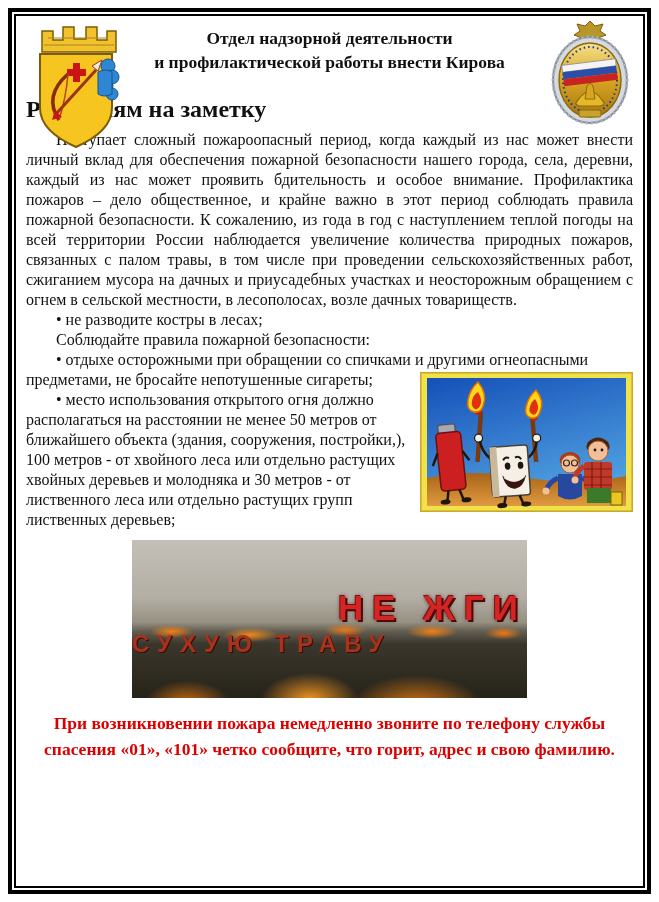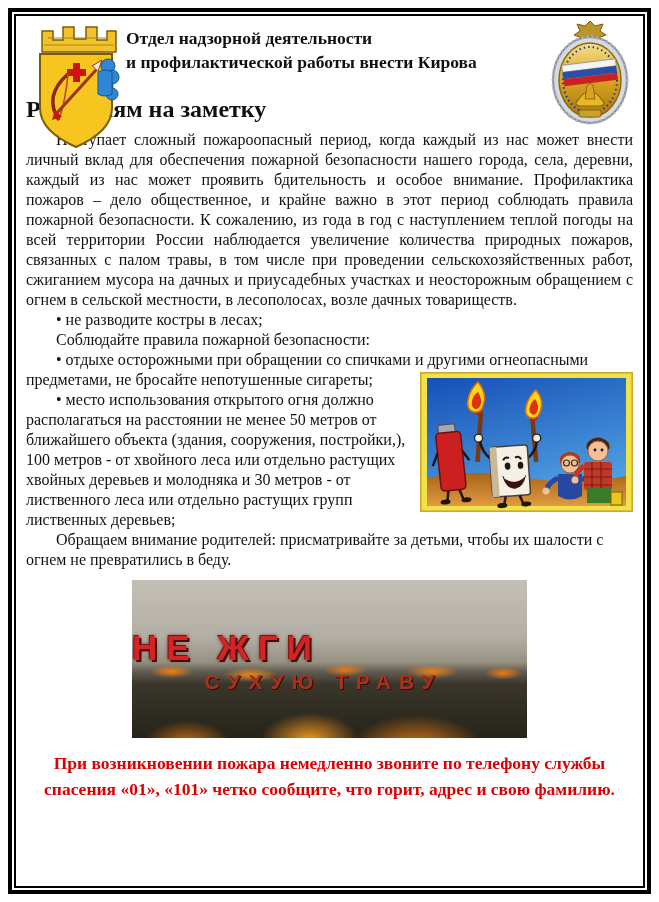--- a/index.html
+++ b/index.html
@@ -7,21 +7,21 @@
     width:659px;height:902px;background:#ffffff;position:relative;
     font-family:"Liberation Serif", serif; color:#111;
   }
   .page-frame{position:absolute;left:8px;top:8px;right:8px;bottom:8px;border:4px solid #000;}
   .page-inner{position:absolute;left:2px;top:2px;right:2px;bottom:2px;border:2px solid #000;padding:2px 10px;overflow:hidden;}
 
   
   .hdr{position:relative;height:100px;}
   .emblem-left{position:absolute;left:2px;top:2px;width:96px;height:132px;z-index:2;}
   .emblem-right{position:absolute;right:0;top:0;width:86px;height:108px;z-index:2;}
-  .hdr-titles{font-weight:bold;font-size:17.5px;line-height:24px;padding:8px 100px 0 100px;}
+  .hdr-titles{text-align:center;font-weight:bold;font-size:17.5px;line-height:24px;padding:8px 100px 0 100px;}
   .hdr-sub{font-weight:bold;font-size:24px;margin-top:22px;}
 
   
   .doc{font-size:16px;line-height:20px;margin-top:12px;}
   .doc p{margin:0;text-indent:30px;}
   .just{text-align:justify;}
 
   
   .cartoon{
     float:right;width:213px;height:140px;
@@ -38,27 +38,27 @@
       radial-gradient(95px 46px at 72% 106%, rgba(240,128,18,.92), rgba(240,128,18,0) 70%),
       radial-gradient(62px 34px at 14% 104%, rgba(232,120,14,.88), rgba(232,120,14,0) 70%),
       radial-gradient(30px 9px at 10% 58%, rgba(255,128,12,.95), rgba(255,128,12,0) 72%),
       radial-gradient(38px 10px at 30% 60%, rgba(255,142,22,.9), rgba(255,142,22,0) 72%),
       radial-gradient(30px 9px at 54% 57%, rgba(255,124,12,.85), rgba(255,124,12,0) 72%),
       radial-gradient(36px 10px at 76% 58%, rgba(255,132,16,.9), rgba(255,132,16,0) 72%),
       radial-gradient(26px 9px at 94% 59%, rgba(255,124,12,.9), rgba(255,124,12,0) 72%),
       linear-gradient(180deg,#c3bfb7 0%,#b4afa5 36%,#979182 52%,#615c4f 58%,#3a362c 66%,#262319 100%);
   }
   .fire-t1{
-    position:absolute;left:0;right:0;top:48px;text-align:left;
+    position:absolute;left:0;right:0;top:48px;text-align:right;
     font-family:"Liberation Sans",sans-serif;font-weight:bold;font-size:35px;letter-spacing:9px;
     color:#d42424;text-shadow:2px 2px 0 #4a0808,-1px -1px 0 #7c1212,0 0 4px rgba(60,5,5,.8);
   }
   .fire-t2{
-    position:absolute;left:0;right:12px;top:90px;text-align:center;
-    font-family:"Liberation Sans",sans-serif;font-weight:bold;font-size:21px;letter-spacing:8px;
+    position:absolute;left:0;right:12px;top:90px;
+    font-family:"Liberation Sans",sans-serif;font-weight:bold;font-size:24px;letter-spacing:8px;
     color:#a8321c;text-shadow:1px 1px 0 #3a0a05;
   }
 
   
   .warning{
     margin:12px 14px 0 14px;text-align:center;font-weight:bold;
     font-size:17.5px;line-height:26px;color:#dd0000;
   }
 </style>
 </head>
@@ -216,21 +216,20 @@
               <rect x="164" y="90" width="28" height="28" rx="3" fill="#c03828"></rect>
               <path d="M164 97 h28 M164 105 h28 M164 113 h28 M172 90 v28 M181 90 v28" stroke="#7e1c12" stroke-width="1.2"></path>
               <rect x="167" y="116" width="24" height="15" fill="#3a7a28"></rect>
               <path d="M164 94 q-8 6 -9 12" stroke="#c03828" stroke-width="5" fill="none"></path>
               <circle cx="155" cy="108" r="3.5" fill="#f2bf98"></circle>
               <rect x="191" y="120" width="11" height="13" fill="#e8c820" stroke="#806000" stroke-width="1"></rect>
             </g>
           </svg>
         </span><span>• место использования открытого огня должно располагаться на расстоянии не менее 50 метров от ближайшего объекта (здания, сооружения, постройки,), 100 метров - от хвойного леса или отдельно растущих хвойных деревьев и молодняка и 30 метров - от лиственного леса или отдельно растущих групп лиственных деревьев;</span>
       </p>
-      <p>Обращаем внимание родителей: присматривайте за детьми, чтобы их шалости с огнем не превратились в беду.</p>
     </div>
 
     <div class="fire-wrap">
       <div class="fire-bg"></div>
       <div class="fire-t1">НЕ ЖГИ</div>
       <div class="fire-t2">СУХУЮ ТРАВУ</div>
     </div>
 
     <div class="warning">При возникновении пожара немедленно звоните по телефону службы спасения «01», «101» четко сообщите, что горит, адрес и свою фамилию.</div>
 

